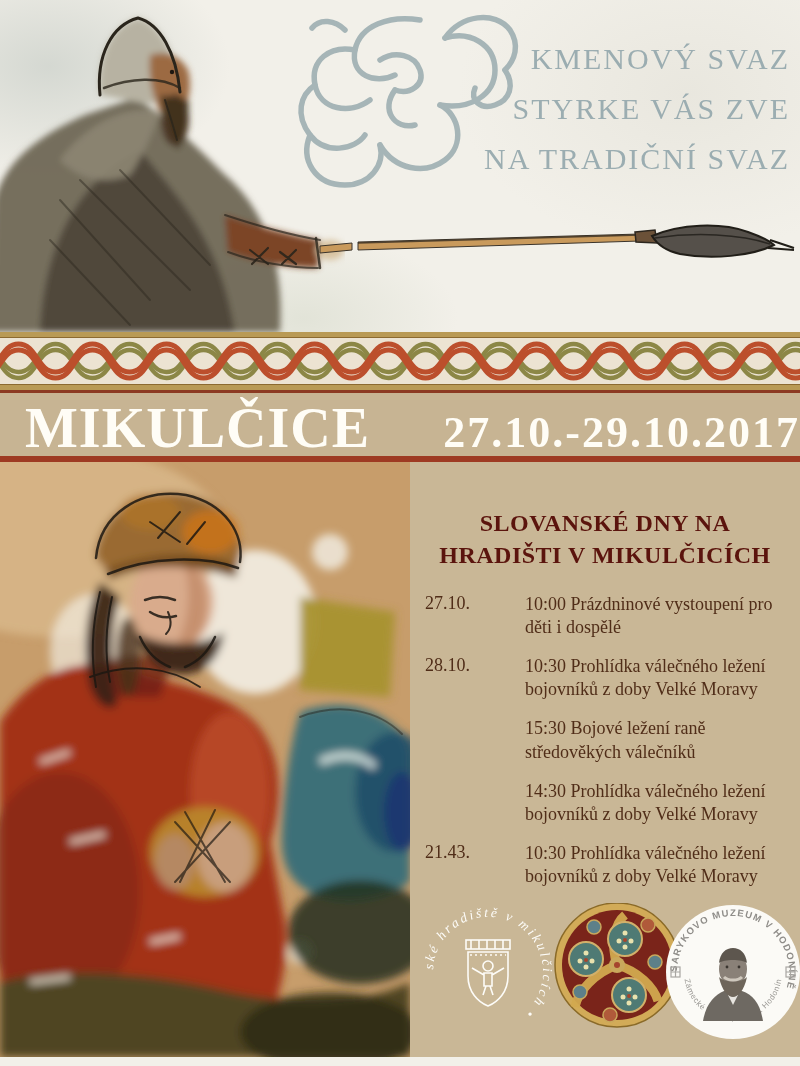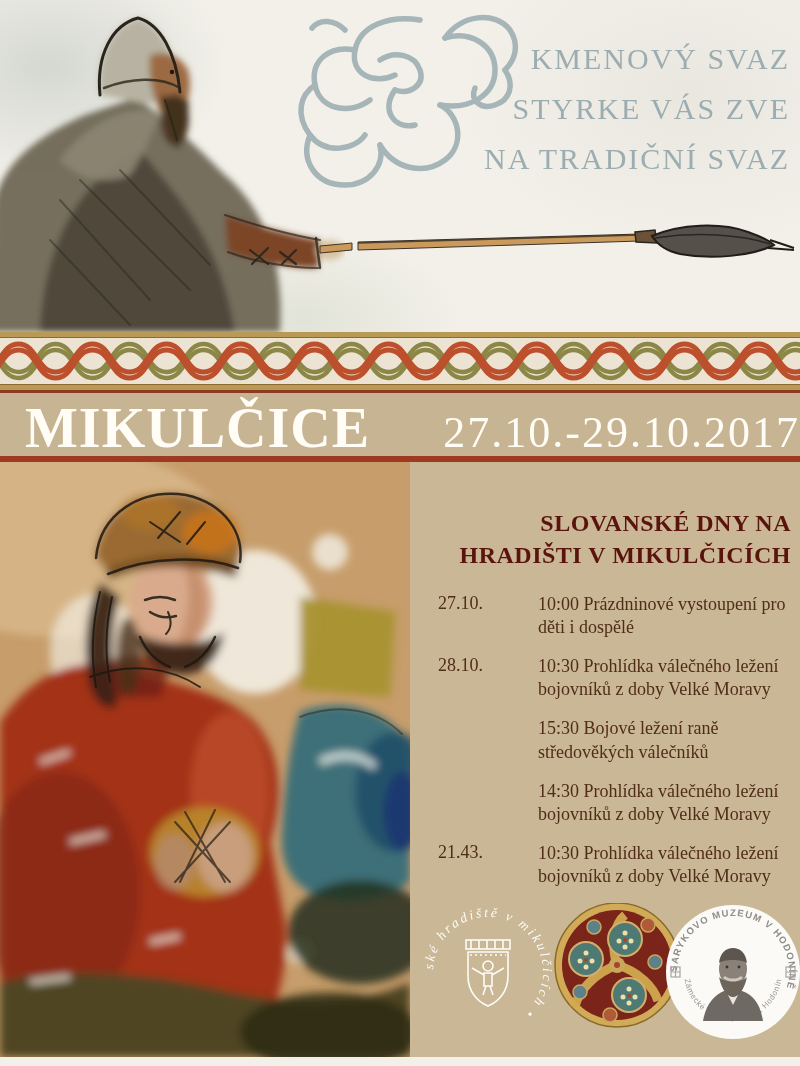--- a/index.html
+++ b/index.html
@@ -28,34 +28,34 @@
   
   .title-banner{
     width:800px;height:72px;background:#c7b493;
     border-top:3px solid #8c3a22;border-bottom:6px solid #9e3a22;
     display:flex;align-items:baseline;padding-left:25px;box-sizing:border-box;
   }
   .banner-title{
     margin:0;font-size:56px;font-weight:bold;color:#fffdf6;letter-spacing:1px;line-height:70px;
   }
   .banner-dates{
-    margin-left:24px;font-size:44px;font-weight:normal;color:#fffdf6;letter-spacing:2px;
+    margin-left:24px;font-size:44px;font-weight:bold;color:#fffdf6;letter-spacing:2px;
   }
   
   .bottom-section{display:flex;width:800px;height:595px;}
   .watercolor-panel{width:410px;height:595px;flex:none;line-height:0;}
   .info-panel{flex:1;position:relative;background:#c9b796;box-sizing:border-box;}
   .program-heading{
-    margin:46px 10px 0 10px;text-align:right;
+    margin:46px 10px 0 10px;text-align:center;
     font-size:24px;font-weight:bold;color:#5b140d;letter-spacing:.5px;line-height:1.32;
   }
   .program-heading span{display:block;}
   .schedule{margin-top:22px;}
   .schedule-row{
-    display:flex;padding-left:28px;margin-bottom:16px;
+    display:flex;padding-left:15px;margin-bottom:16px;
     font-size:18px;color:#502d18;
   }
   .schedule-date{width:100px;flex:none;}
   .schedule-desc{width:263px;line-height:1.28;}
   .logos-svg{position:absolute;left:0;bottom:4px;}
 </style>
 </head>
 <body>
 
 <div class="poster">

